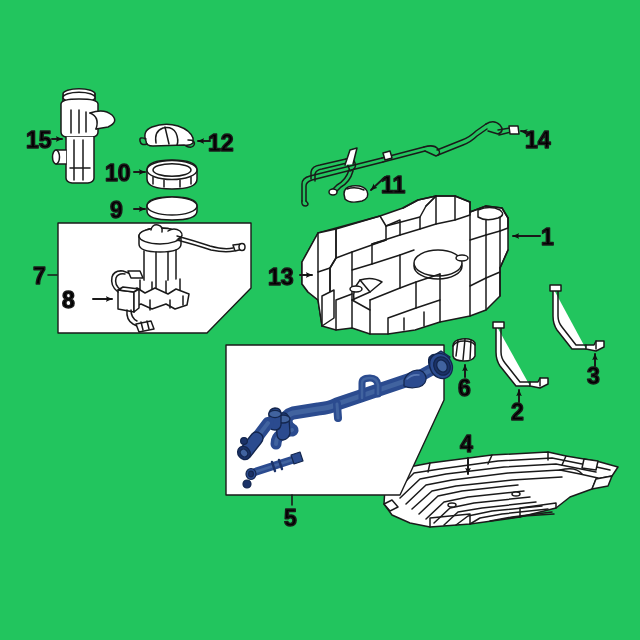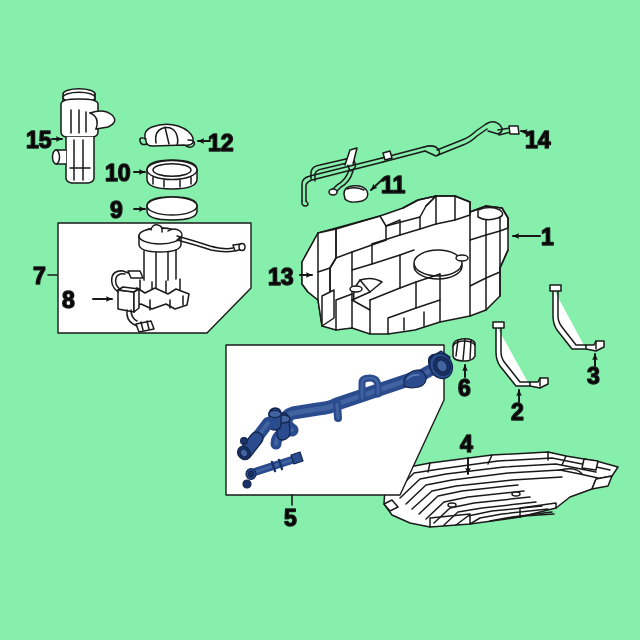--- a/index.html
+++ b/index.html
@@ -10,21 +10,21 @@
   body {
     width: 640px;
     height: 640px;
     font-family: "Liberation Sans", sans-serif;
     overflow: hidden;
   }
   #stage {
     position: relative;
     width: 640px;
     height: 640px;
-    background: #86efac;
+    background: #22c55e;
   }
   #diagram {
     position: absolute;
     left: 0;
     top: 0;
     width: 640px;
     height: 640px;
   }
   .callout-num {
     font-family: "Liberation Sans", sans-serif;

